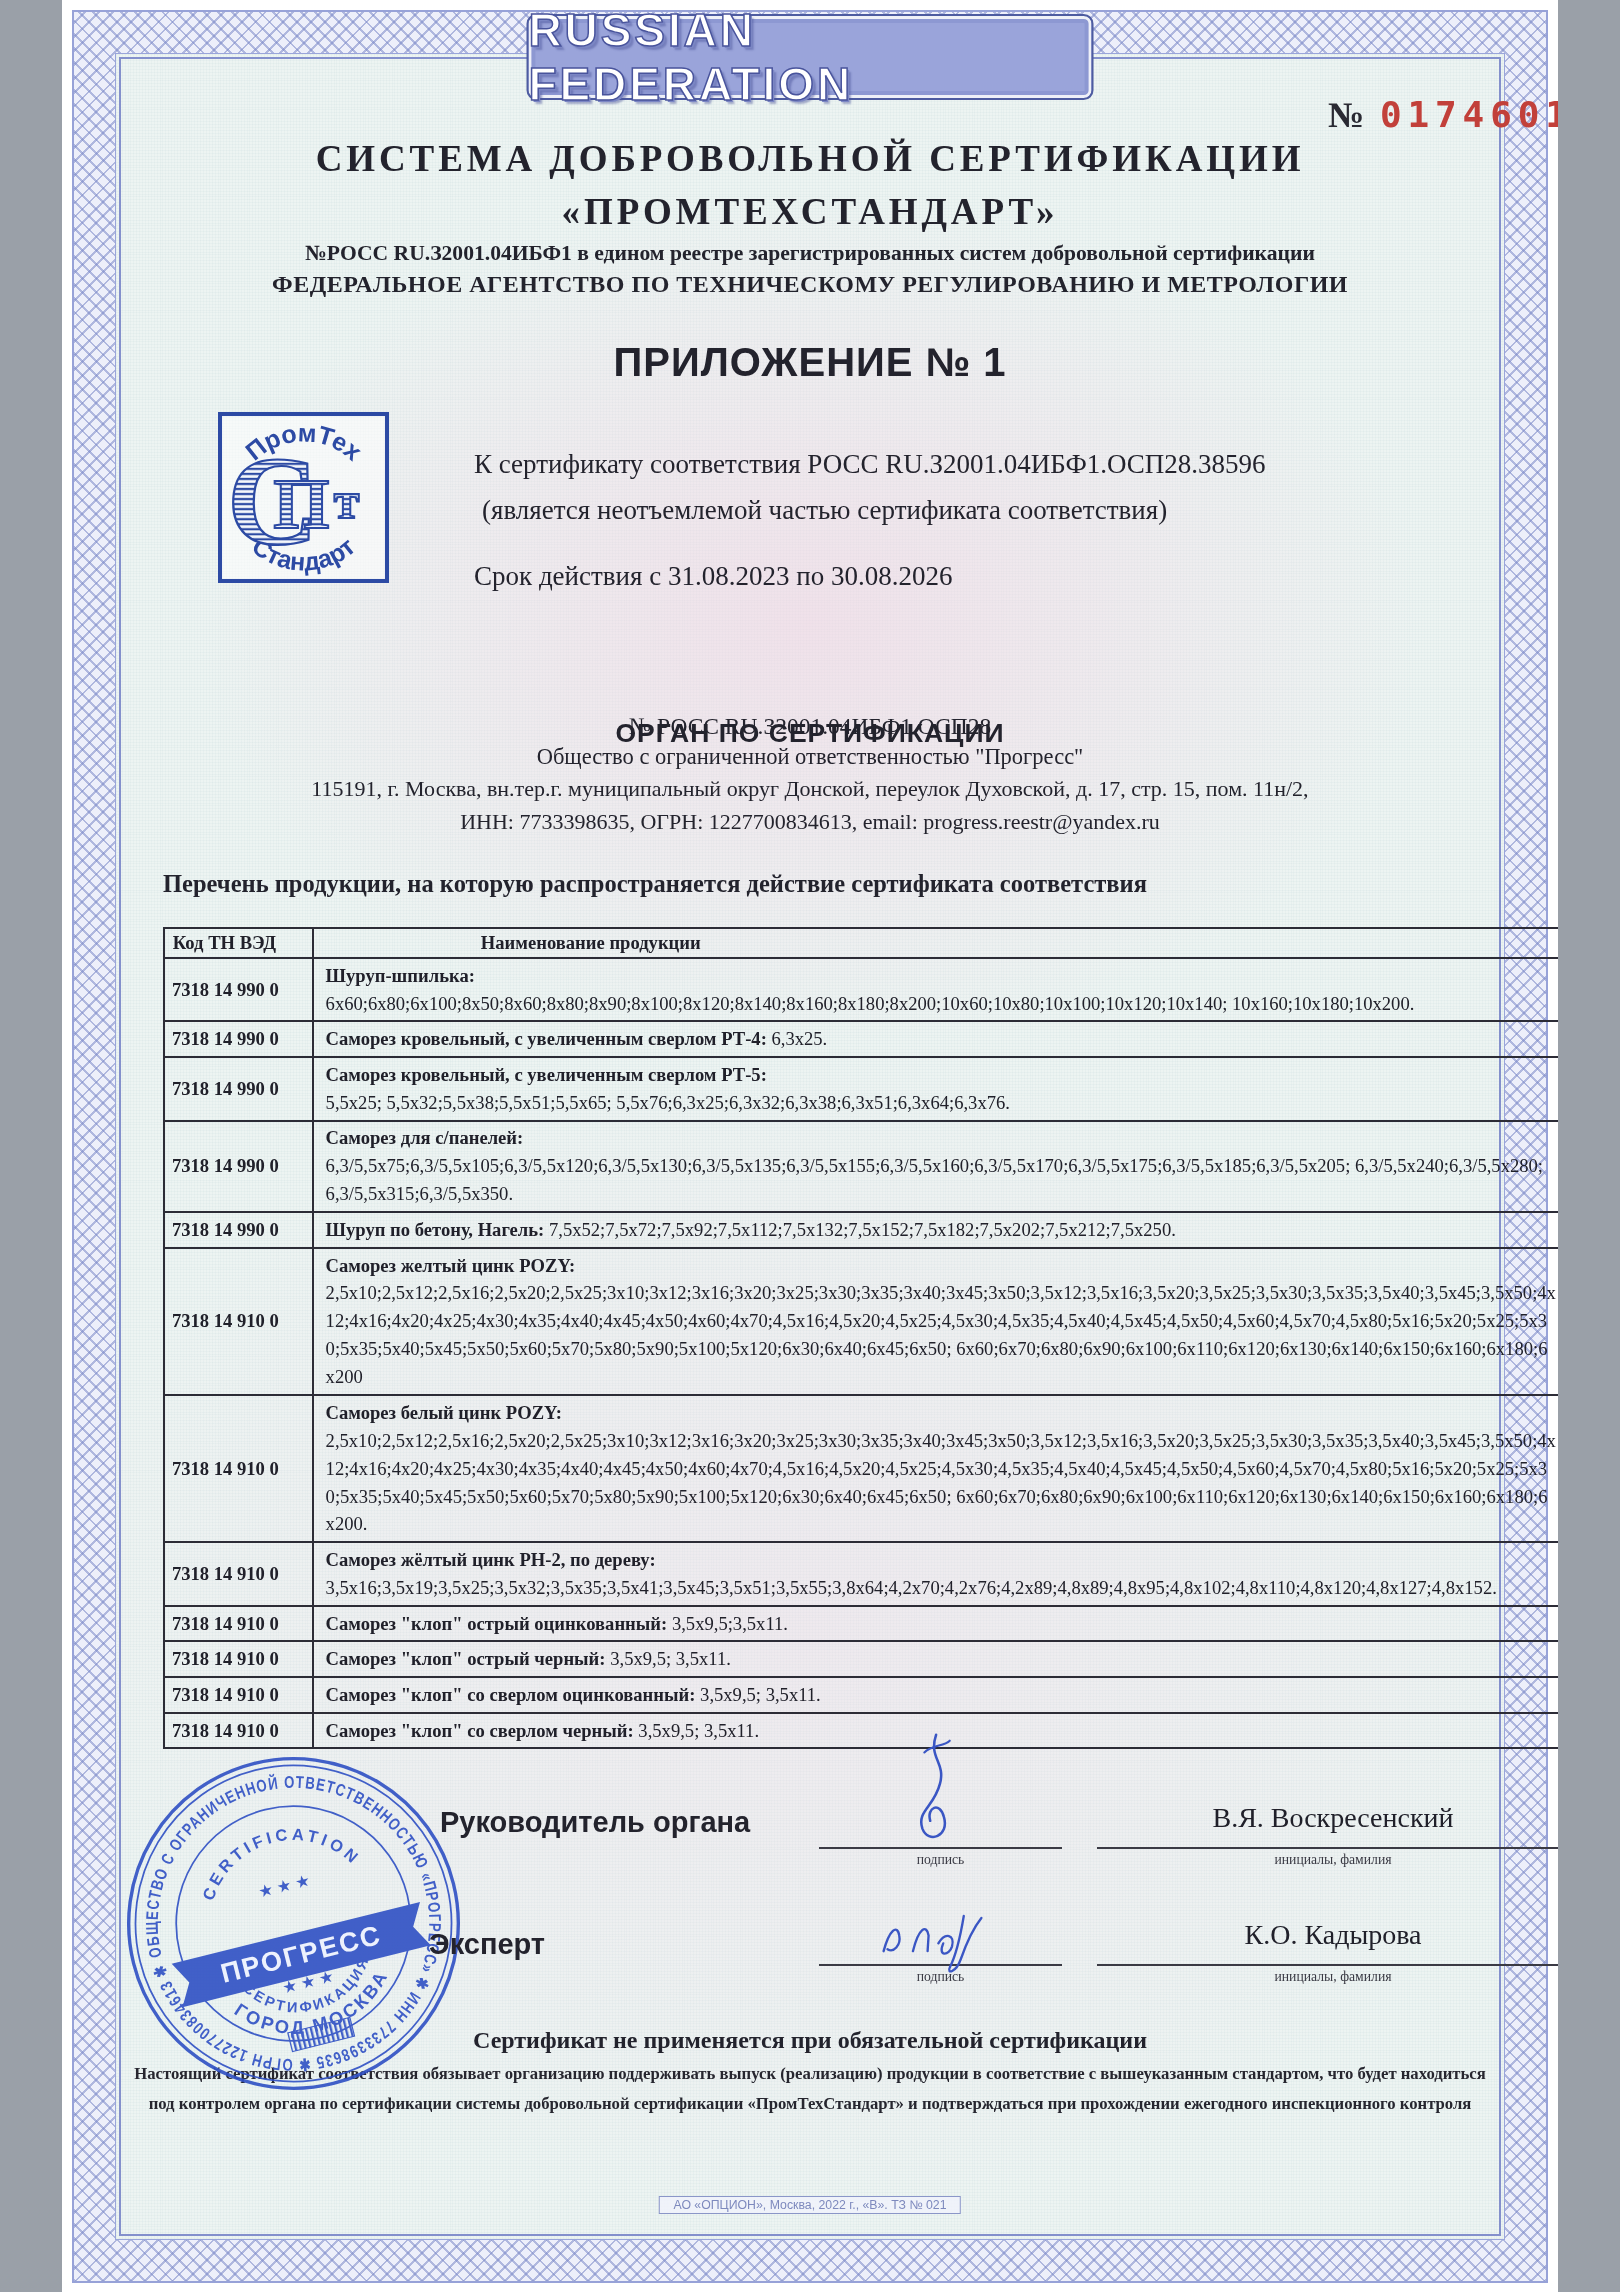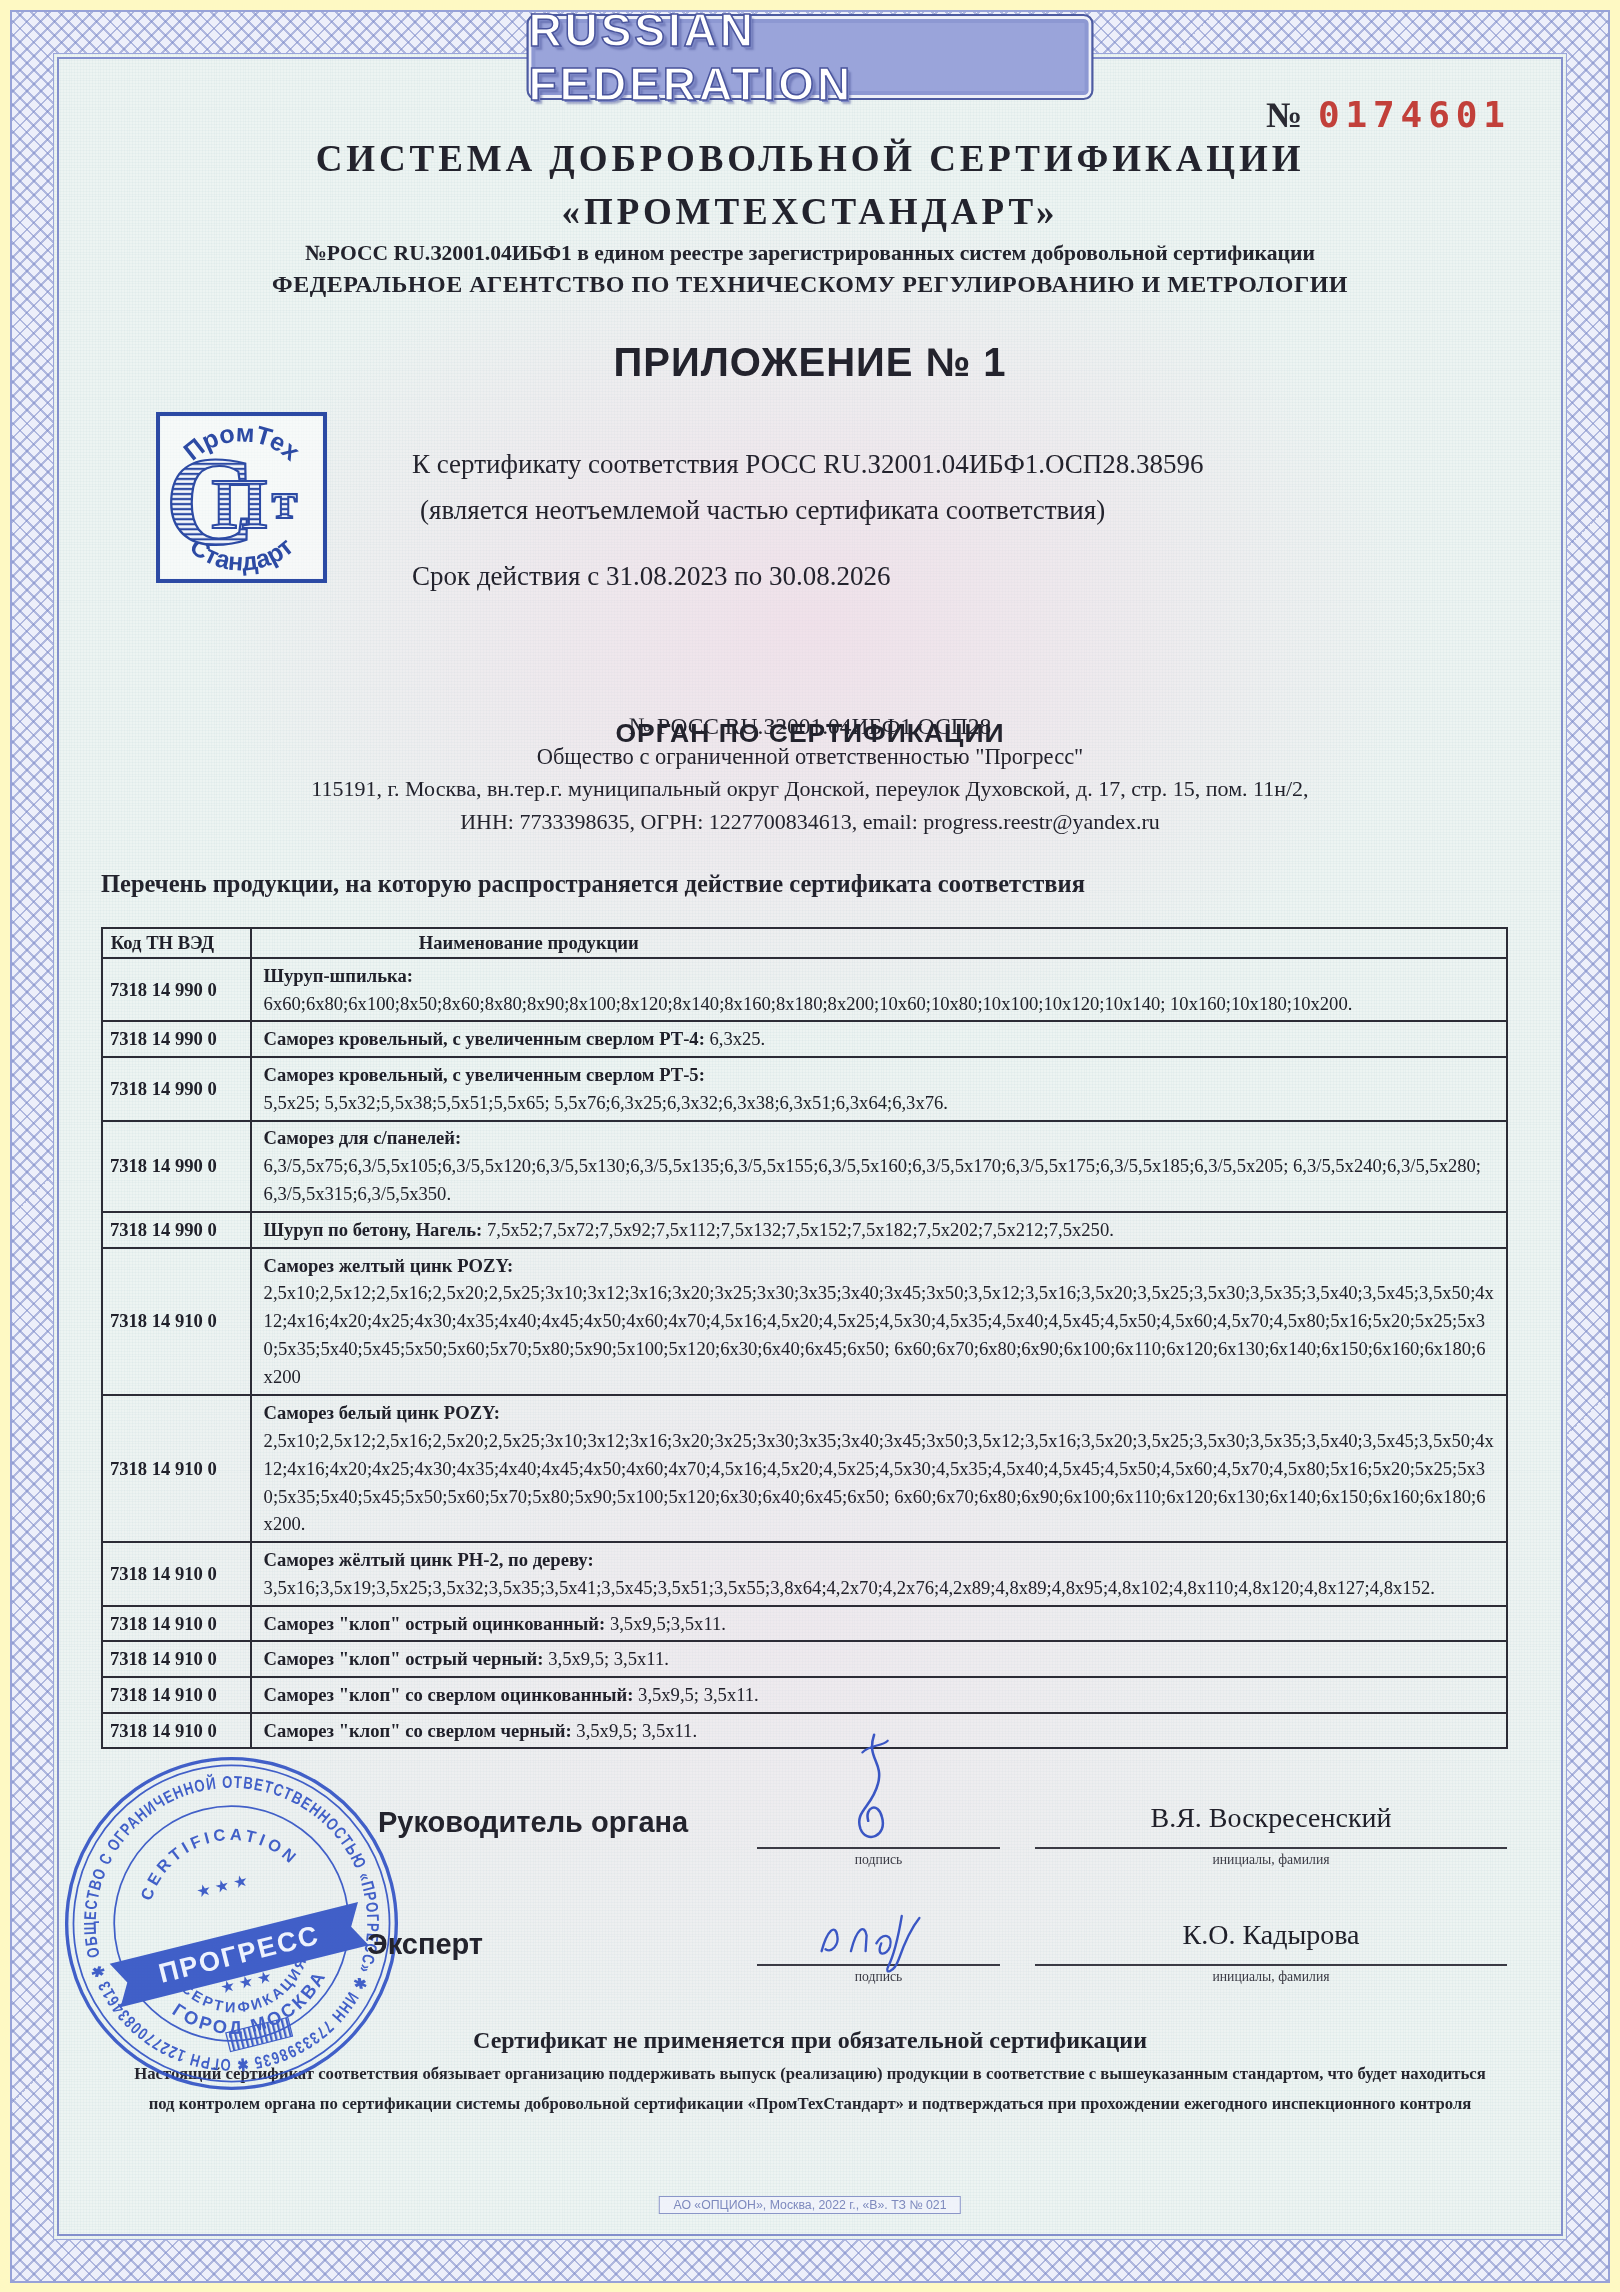--- a/index.html
+++ b/index.html
@@ -1,17 +1,17 @@
 <!DOCTYPE html>
 <html style="--accent_red: #c2403a; --stamp_blue: #2f50c4; --banner_fill: #9aa4da; --logo_blue: #2c4aa4; --frame_blue: #aab4e0;"><head>
 <meta charset="utf-8">
 <style>
   html,body{margin:0;padding:0;background:#9aa0a8;}
-  .page{position:relative;width:1620px;height:2293px;margin:0 auto;overflow:hidden;
-        background:#fef9c3;font-family:"Liberation Serif",serif;color:#23232d;}
+  .page{position:relative;width:1496px;height:2293px;margin:0 auto;overflow:hidden;
+        background:#ffffff;font-family:"Liberation Serif",serif;color:#23232d;}
   
   .lace{position:absolute;inset:9.8px;border:2px solid #97a2d8;background-color:#edeffa;
         background-image:
           repeating-linear-gradient(45deg,rgba(125,138,200,.55) 0 2px,transparent 2px 9.8px),
           repeating-linear-gradient(-45deg,rgba(125,138,200,.55) 0 2px,transparent 2px 9.8px);}
   .paper{position:absolute;inset:53px;border:1px solid #9aa5da;background:
           radial-gradient(882px 608px at 50% 26%,rgba(242,212,228,.60),rgba(242,212,228,0) 70%),
           radial-gradient(1078px 804px at 50% 72%,rgba(240,218,232,.42),rgba(240,218,232,0) 72%),
           repeating-linear-gradient(0deg,rgba(120,165,175,.055) 0 1px,transparent 1px 2.9px),
           repeating-linear-gradient(90deg,rgba(120,165,175,.055) 0 1px,transparent 1px 2.9px),

